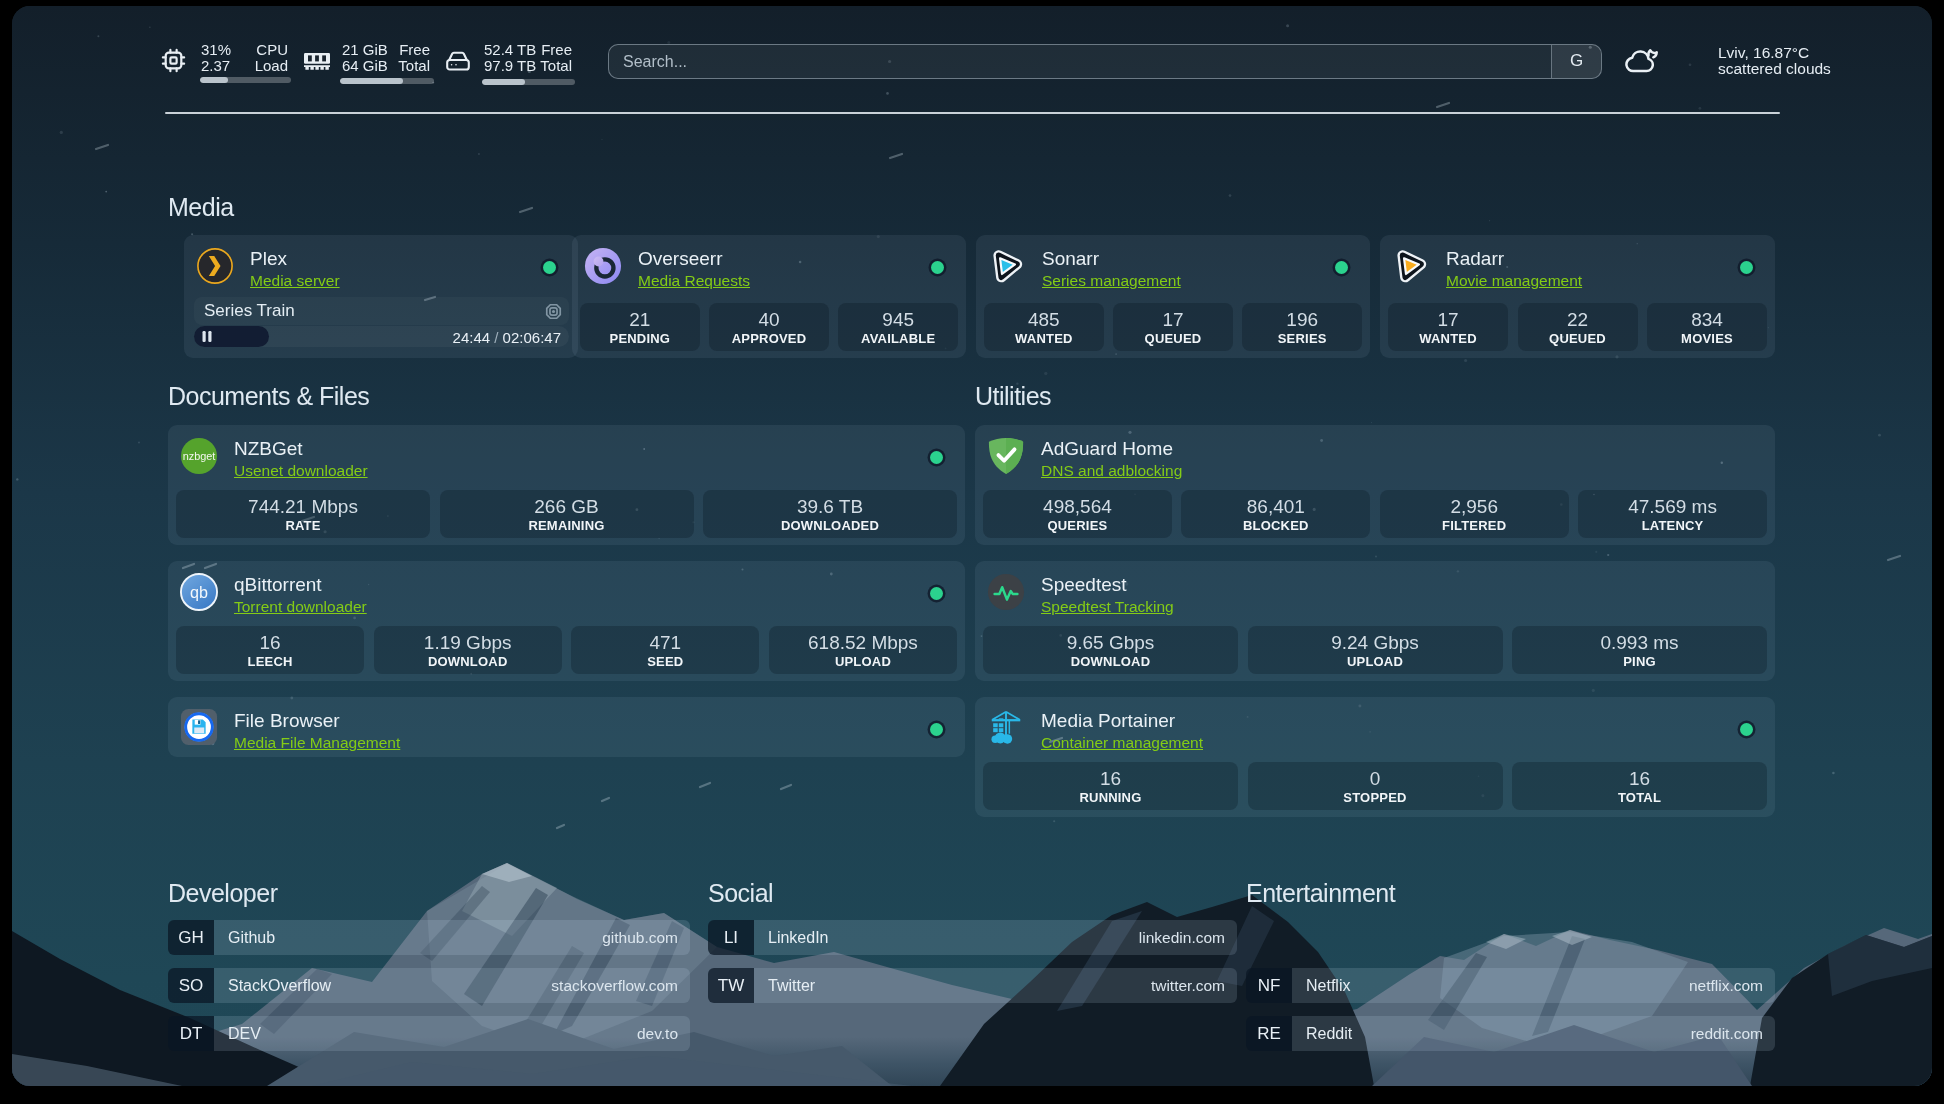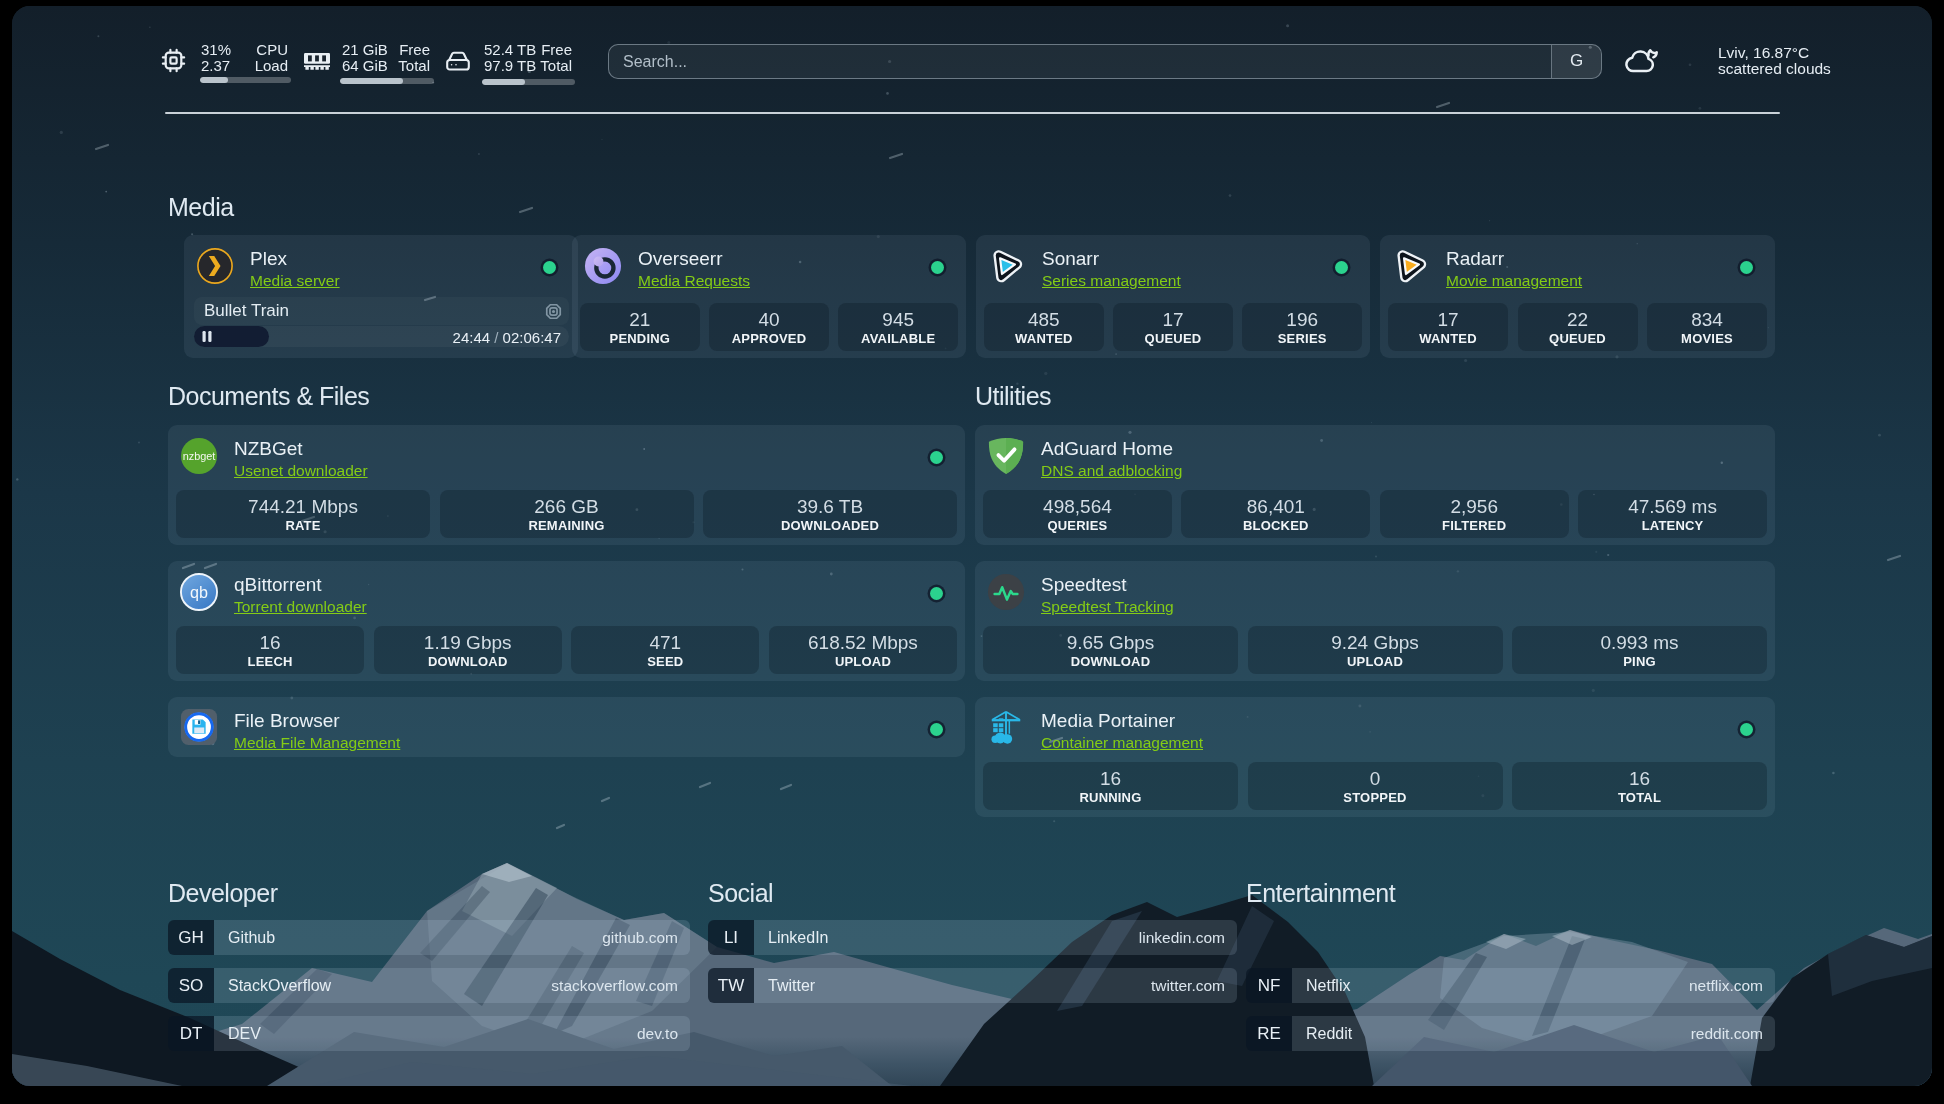--- a/index.html
+++ b/index.html
@@ -265,21 +265,21 @@
 <div class="card" style="left:172px;top:229px;width:394px;height:123px">
   <svg class="icon" viewBox="0 0 40 40">
     <circle cx="20" cy="20" r="19" fill="#26272b"></circle>
     <circle cx="20" cy="20" r="18" fill="none" stroke="#e9a820" stroke-width="1.7"></circle>
     <path d="M13.5,9.5 L19.2,9.5 L25.8,20 L19.2,30.5 L13.5,30.5 L20.1,20 Z" fill="#edab1f"></path>
   </svg>
   <div class="ctitle">Plex</div>
   <div class="csub">Media server</div>
   <div class="dot"></div>
   <div class="abs" style="left:10px;top:62px;right:9px;height:28px;background:rgba(255,255,255,0.03);border-radius:8px">
-    <span class="abs" style="left:10px;top:4px;font-size:17px;color:#e3ecf2">Bullet Train</span>
+    <span class="abs" style="left:10px;top:4px;font-size:17px;color:#e3ecf2">Series Train</span>
     <svg class="abs" style="right:7px;top:6px" width="17" height="17" viewBox="0 0 24 24" fill="none" stroke="#8195a3" stroke-width="2.4">
       <path d="M7.5 2.5 h9 L21.5 7.5 v9 L16.5 21.5 h-9 L2.5 16.5 v-9 Z"></path>
       <rect x="7" y="7" width="10" height="10" rx="3"></rect>
       <circle cx="12" cy="12" r="2.2" fill="#8195a3" stroke="none"></circle>
     </svg>
   </div>
   <div class="abs" style="left:10px;top:91px;right:9px;height:21px;background:rgba(255,255,255,0.045);border-radius:10.5px">
     <div class="abs" style="left:0;top:0;width:20%;height:21px;background:#121d33;border-radius:10.5px"></div>
     <svg class="abs" style="left:8px;top:5px" width="10" height="11" viewBox="0 0 10 11" fill="#dde6ee">
       <rect x="0.5" y="0" width="3.2" height="11" rx="1.2"></rect>

